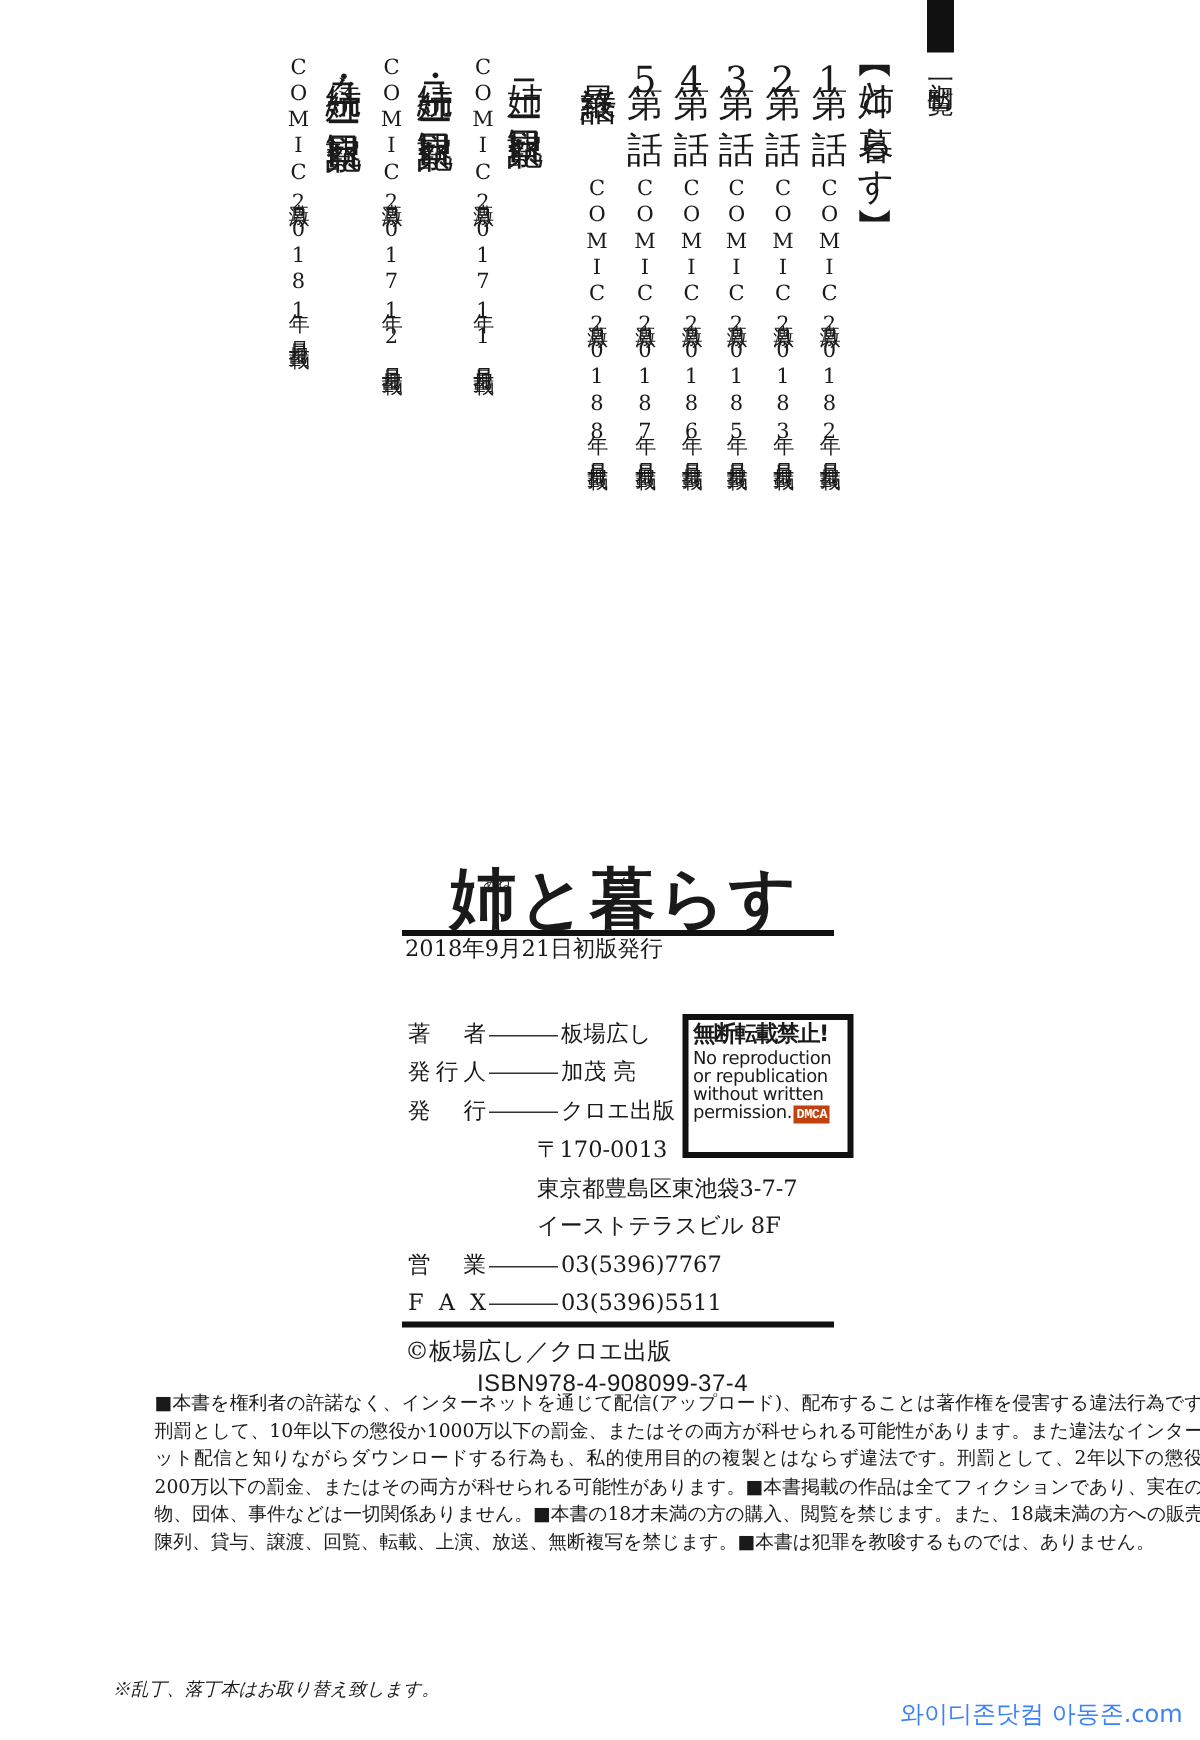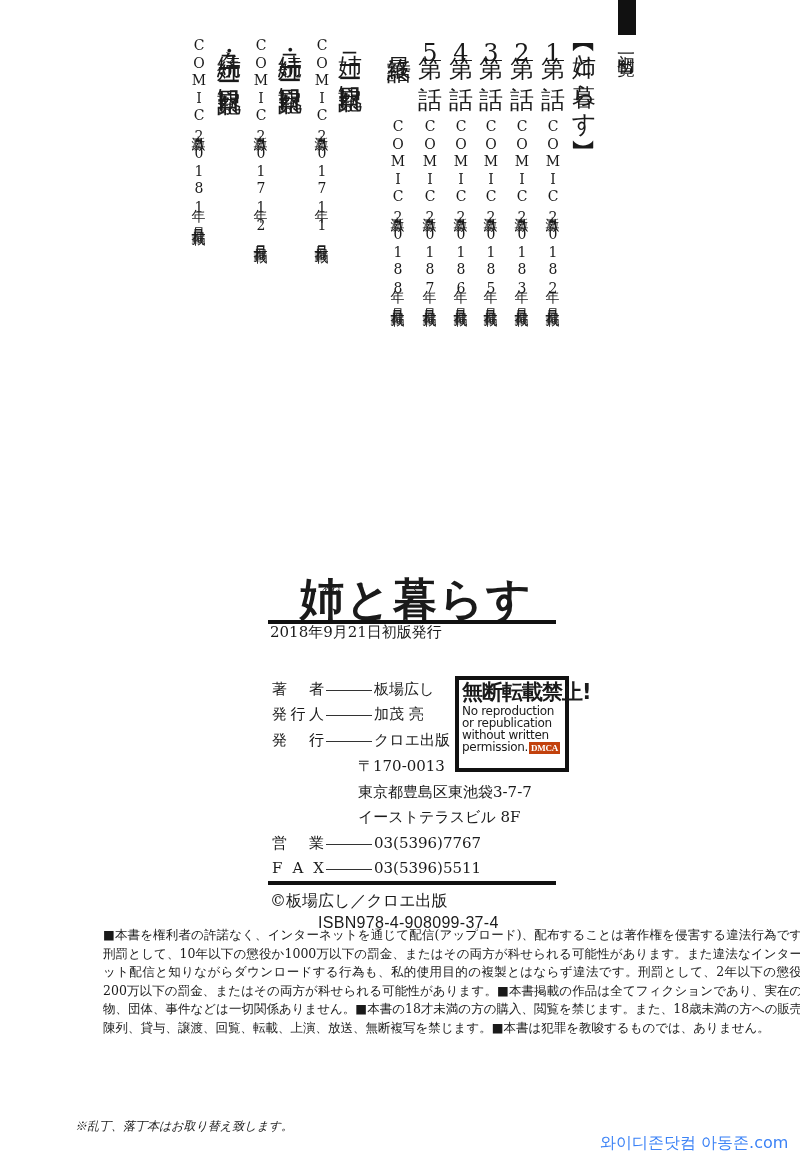--- a/index.html
+++ b/index.html
@@ -29,23 +29,23 @@
 
   .colophon-row { position:absolute; font-size:15px; white-space:nowrap; }
   .colophon-row .lbl { display:inline-block; width:52px; text-align:justify; text-align-last:justify; }
   .colophon-row .dash { display:inline-block; width:46px; border-top:1px solid #333; vertical-align:middle; margin:0 2px; }
 
   .dmca {
     left:455px; top:676px; width:114px; height:96px;
     border:4px solid #111; box-sizing:border-box; padding:2px 3px;
     font-family:"DejaVu Sans", sans-serif; line-height:1;
   }
-  .dmca .kanji { font-size:21px; font-weight:bold; letter-spacing:-1px; display:block; margin-bottom:2px; white-space:nowrap; }
+  .dmca .kanji { font-size:15px; font-weight:bold; letter-spacing:-1px; display:block; margin-bottom:2px; white-space:nowrap; }
   .dmca .en { font-size:12px; display:block; white-space:nowrap; letter-spacing:-0.3px; }
-  .dmca .badge { background:#c2410c; color:#fff; font-family:Liberation Serif, serif; font-size:9px; font-weight:bold; padding:1px 2px; margin-left:1px; }
+  .dmca .badge { background:#c2410c; color:#fff; font-family:Liberation Mono, monospace; font-size:9px; font-weight:bold; padding:1px 2px; margin-left:1px; }
 
   .copyright { left:270px; top:891px; font-size:16px; }
   .isbn { left:318px; top:914px; font-size:16px; font-family:"Liberation Sans", sans-serif; letter-spacing:0.3px; }
 
   .legal {
     left:75px; top:926px; width:712px; font-size:12.5px; line-height:18.5px;
     text-align:justify;
     margin-left:28px;
   }
   .footnote { left:75px; top:1118px; font-size:12px;font-style:italic; }

